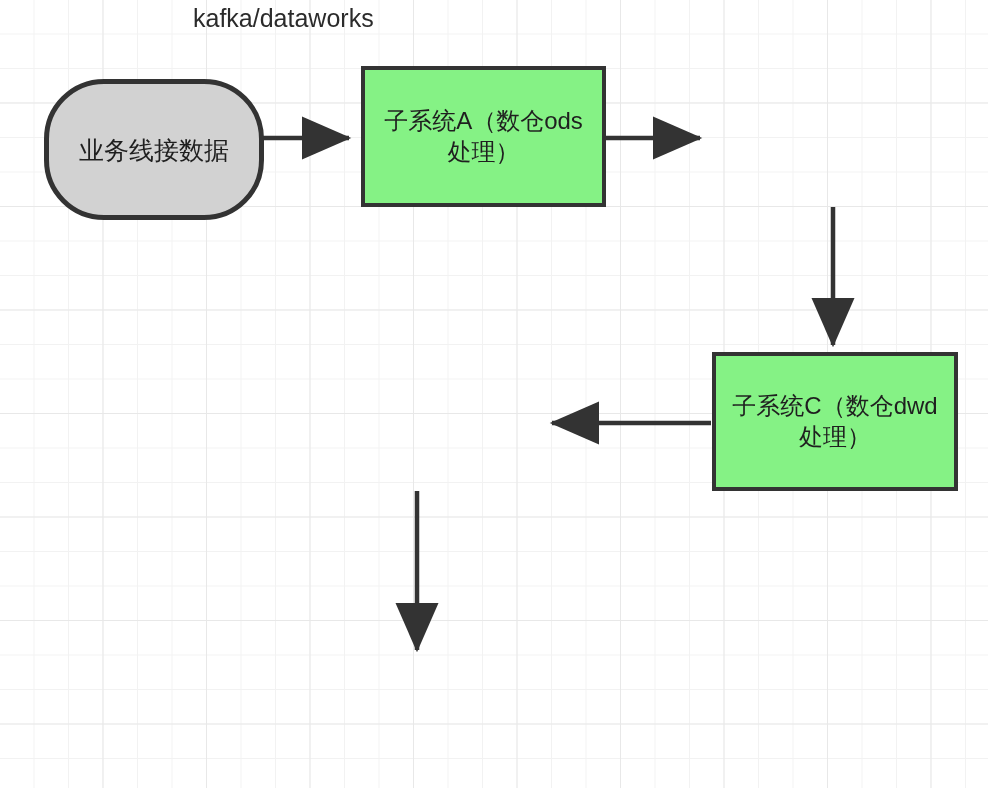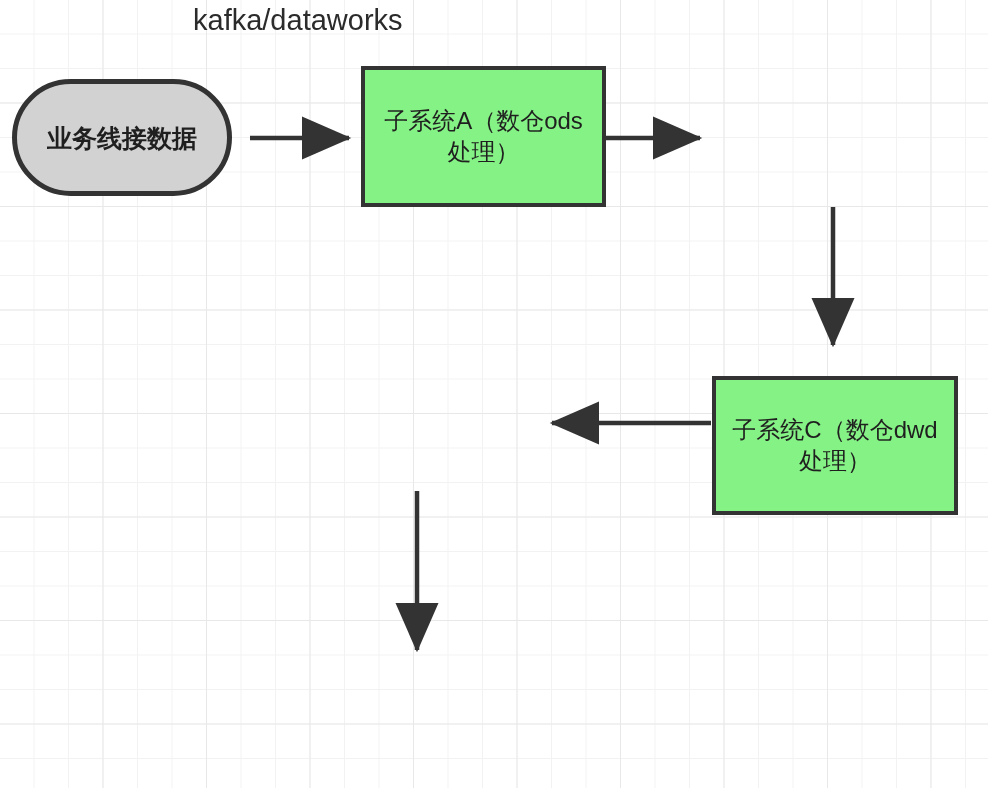--- a/index.html
+++ b/index.html
@@ -53,21 +53,21 @@
   }
   .node-terminal {
     background: #d2d2d2;
     border: 5px solid #333333;
     border-radius: 60px;
     font-size: 25px;
     padding: 0 14px;
   }
   .diagram-title {
     position: absolute;
-    font-size: 29px;
+    font-size: 25px;
     color: #2b2b2b;
     white-space: nowrap;
   }
 </style>
 </head>
 <body>
 
 <div id="canvas">
 
   <div class="diagram-title" style="left:193px; top:4px;">kafka/dataworks</div>
@@ -99,22 +99,22 @@
 
     <g>
       <line x1="711" y1="423" x2="552" y2="423" stroke="#333333" stroke-width="4.5" marker-end="url(#ah-left)"></line>
     </g>
 
     <g>
       <line x1="417" y1="491" x2="417" y2="650" stroke="#333333" stroke-width="4.5" marker-end="url(#ah-down)"></line>
     </g>
   </svg>
 
-  <div class="node node-terminal" style="left:12px; top:79px; width:220px; height:117px;font-weight:bold;">业务线接数据</div>
+  <div class="node node-terminal" style="left:44px; top:79px; width:220px; height:141px;">业务线接数据</div>
 
   <div class="node node-process" style="left:361px; top:66px; width:245px; height:141px;">子系统A（数仓ods处理）</div>
 
 
-  <div class="node node-process" style="left:712px; top:352px; width:246px; height:139px;margin-top:24px;">子系统C（数仓dwd处理）</div>
+  <div class="node node-process" style="left:712px; top:352px; width:246px; height:139px;">子系统C（数仓dwd处理）</div>
 
 
 
 </div>
 
 </body></html>

